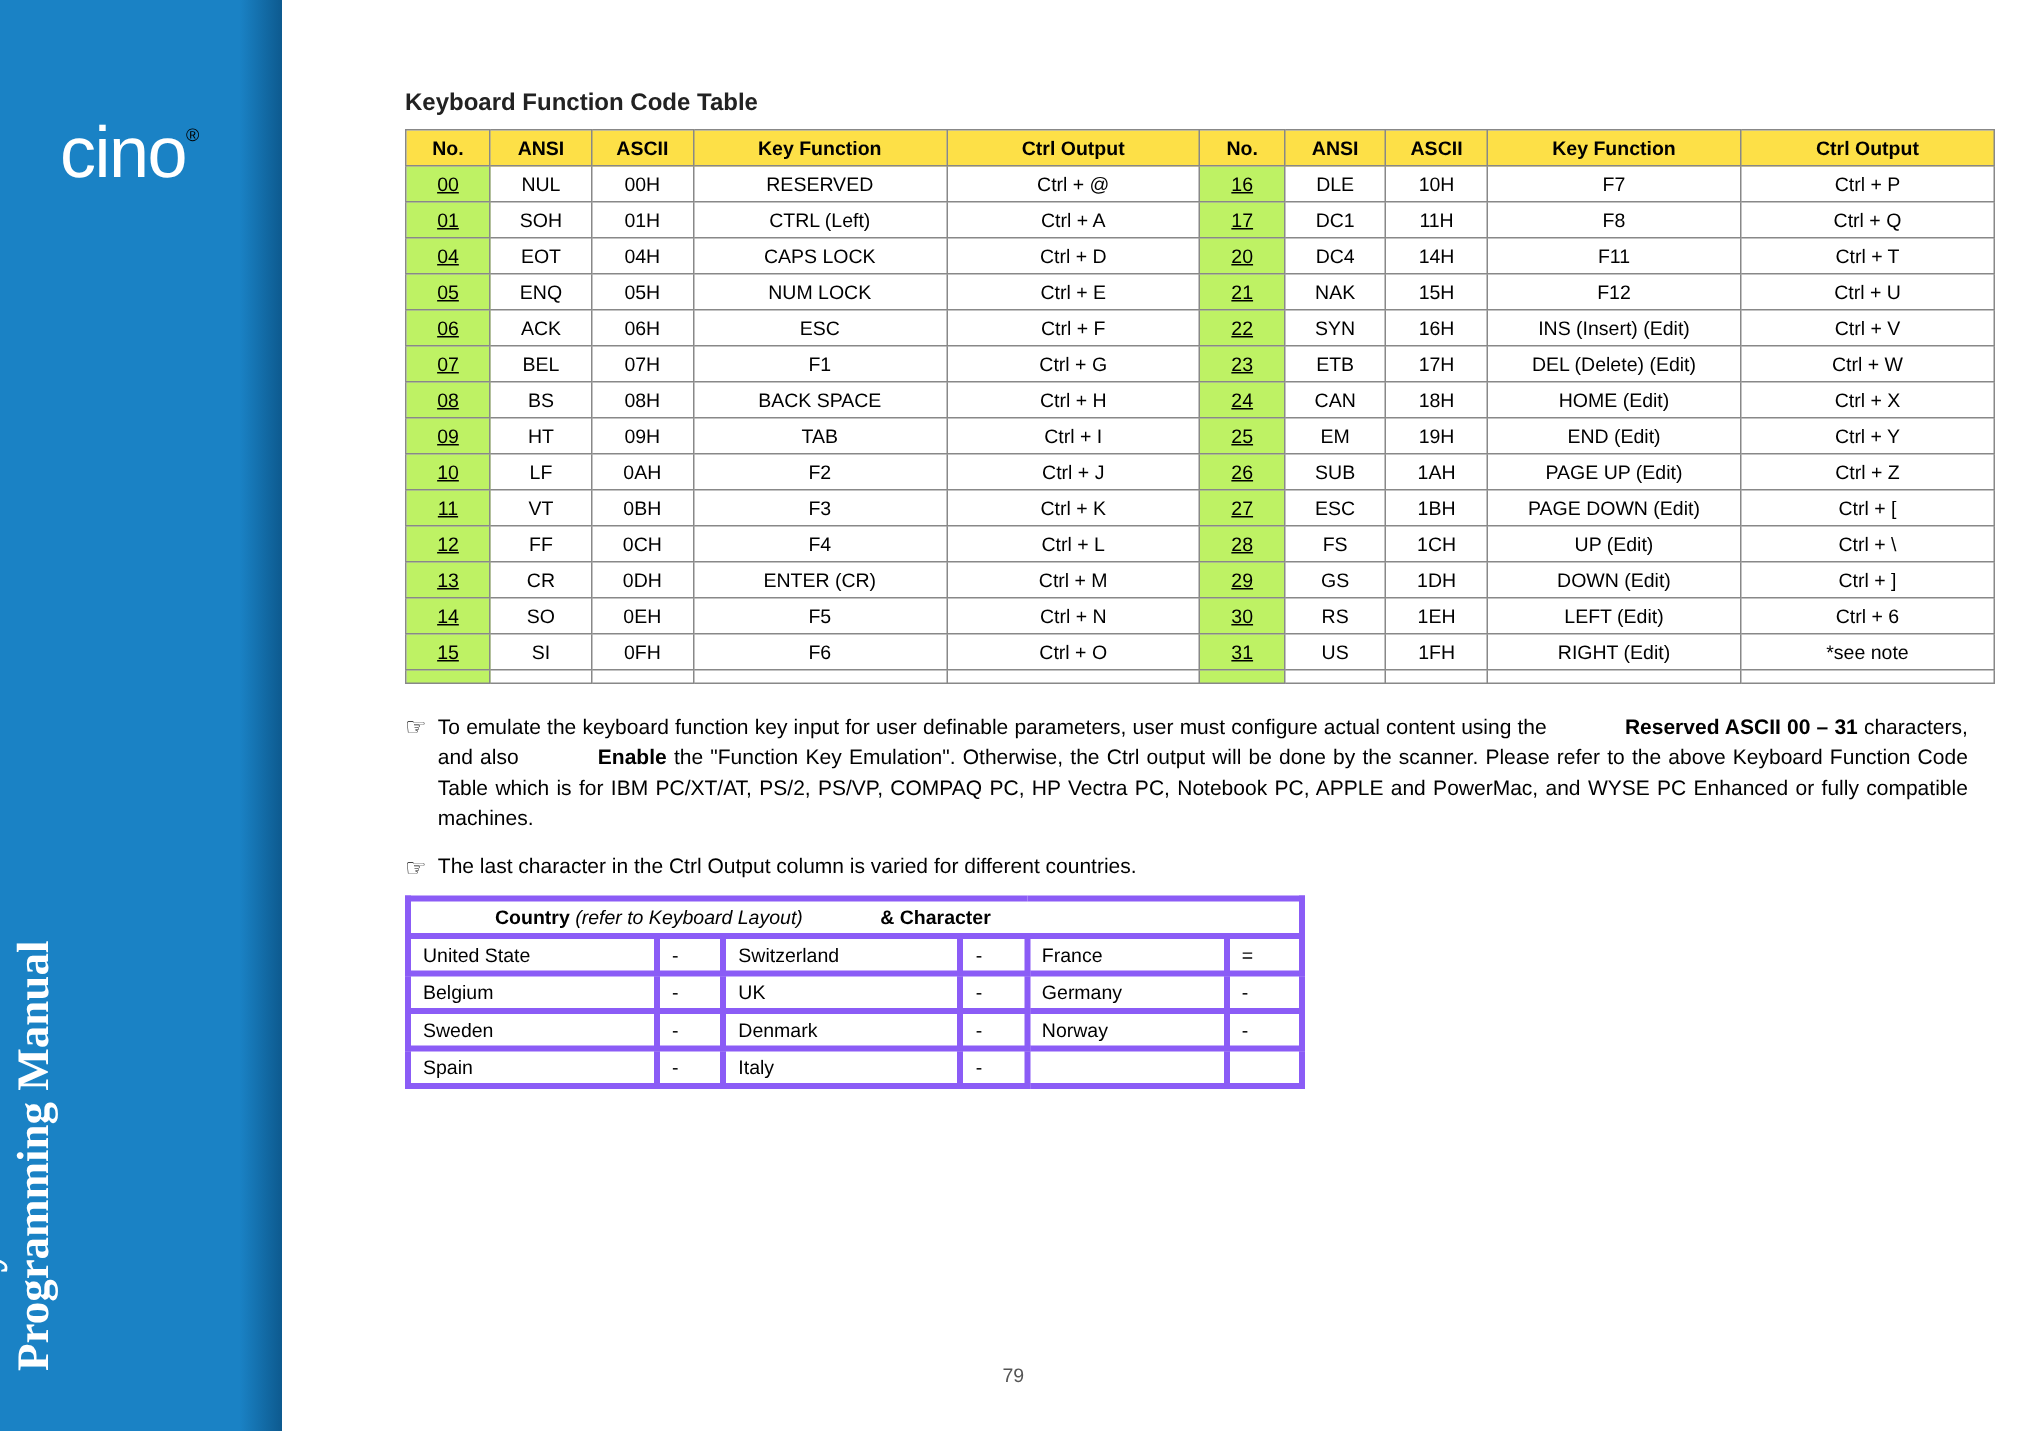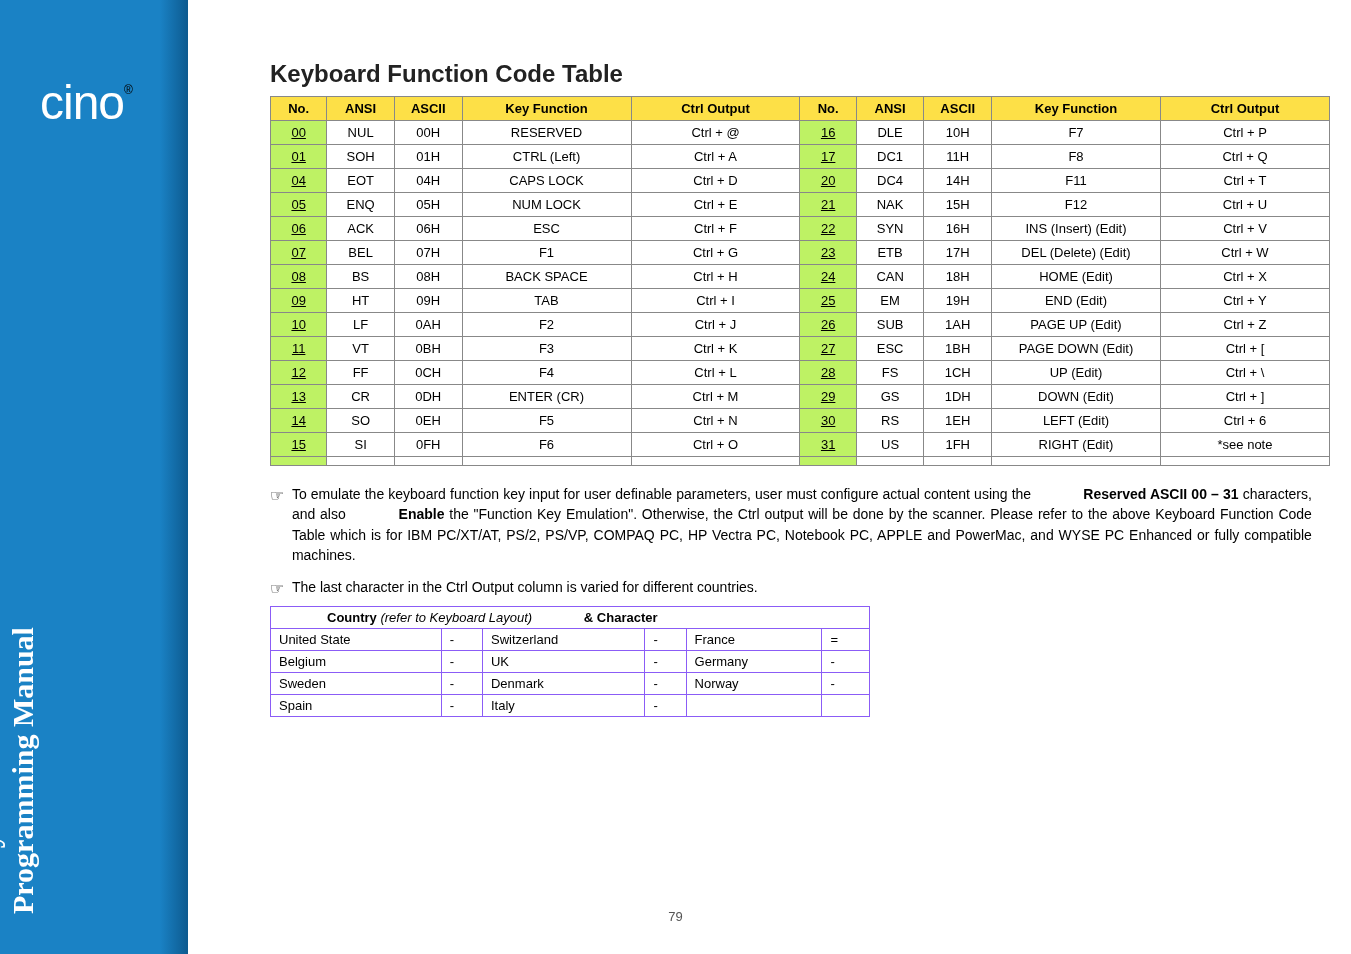--- a/index.html
+++ b/index.html
@@ -5,37 +5,37 @@
 * { box-sizing: border-box; margin: 0; padding: 0; }
 body { font-family: Arial, Helvetica, sans-serif; width: 1351px; height: 954px; background: #fff; position: relative; }
 .sidebar { position: absolute; left: 0; top: 0; width: 188px; height: 954px; background: linear-gradient(to right, #1a82c5 0%, #1a82c5 85%, #0d5a8f 100%); text-decoration: underline; }
 .logo-area { position: absolute; left: 40px; top: 75px; }
 .logo-text { color: #fff; font-size: 48px; font-weight: 300; letter-spacing: -1px; }
 .logo-r { font-size: 12px; vertical-align: top; position: relative; top: 8px; }
 .side-title { position: absolute; left: 40px; bottom: 40px; transform: rotate(-90deg); transform-origin: left bottom; white-space: nowrap; }
 .side-title-main { color: #fff; font-family: 'Times New Roman', serif; font-size: 32px; font-weight: bold; display: block; }
 .side-title-sub { color: #fff; font-family: 'Times New Roman', serif; font-size: 30px; font-weight: bold; display: block; }
 .content { position: absolute; left: 270px; top: 60px; width: 1060px; }
-.page-title { font-family: Verdana, sans-serif; font-size: 24px; font-weight: bold; color: #222; margin-bottom: 8px; }
+.page-title { font-family: Verdana, sans-serif; font-size: 16px; font-weight: bold; color: #222; margin-bottom: 8px; }
 .main-table { border-collapse: collapse; width: 100%; font-size: 13px; }
 .main-table th, .main-table td { border: 1px solid #888; padding: 4px 6px; text-align: center; vertical-align: middle; }
 .main-table th { background: #fde047; font-weight: bold; }
 .main-table td.shade { background: #bef264; text-decoration: underline; }
 .main-table col.no { width: 50px; }
 .main-table col.ansi { width: 60px; }
 .main-table col.ascii { width: 60px; }
 .main-table col.keyf { width: 150px; }
 .main-table col.ctrl { width: 150px; }
 .note-block { margin-top: 18px; font-size: 14px; line-height: 1.45; text-align: justify; }
 .note-icon { display: inline-block; width: 18px; vertical-align: top; font-size: 16px; }
 .note-text { display: inline-block; width: 1020px; }
 .note-text2 { display: inline-block; }
 .note2 { margin-top: 14px; font-size: 14px; }
 .country-table { border-collapse: collapse; margin-top: 8px; font-size: 13px; width: 600px; }
-.country-table th, .country-table td { border: 1px solid #8b5cf6; padding: 3px 8px; text-align: left; margin-left: 16px; }
+.country-table th, .country-table td { border: 4px solid #8b5cf6; padding: 3px 8px; text-align: left; margin-left: 16px; }
 .country-header { font-weight: normal; }
 .bold { font-weight: bold; padding-left: 48px; }
 .italic { font-style: italic; }
 .page-num { position: absolute; bottom: 30px; left: 50%; transform: translateX(-50%); font-size: 13px; color: #555; }
 </style>
 </head>
 <body>
 
 <div class="sidebar">
   <div class="logo-area">

